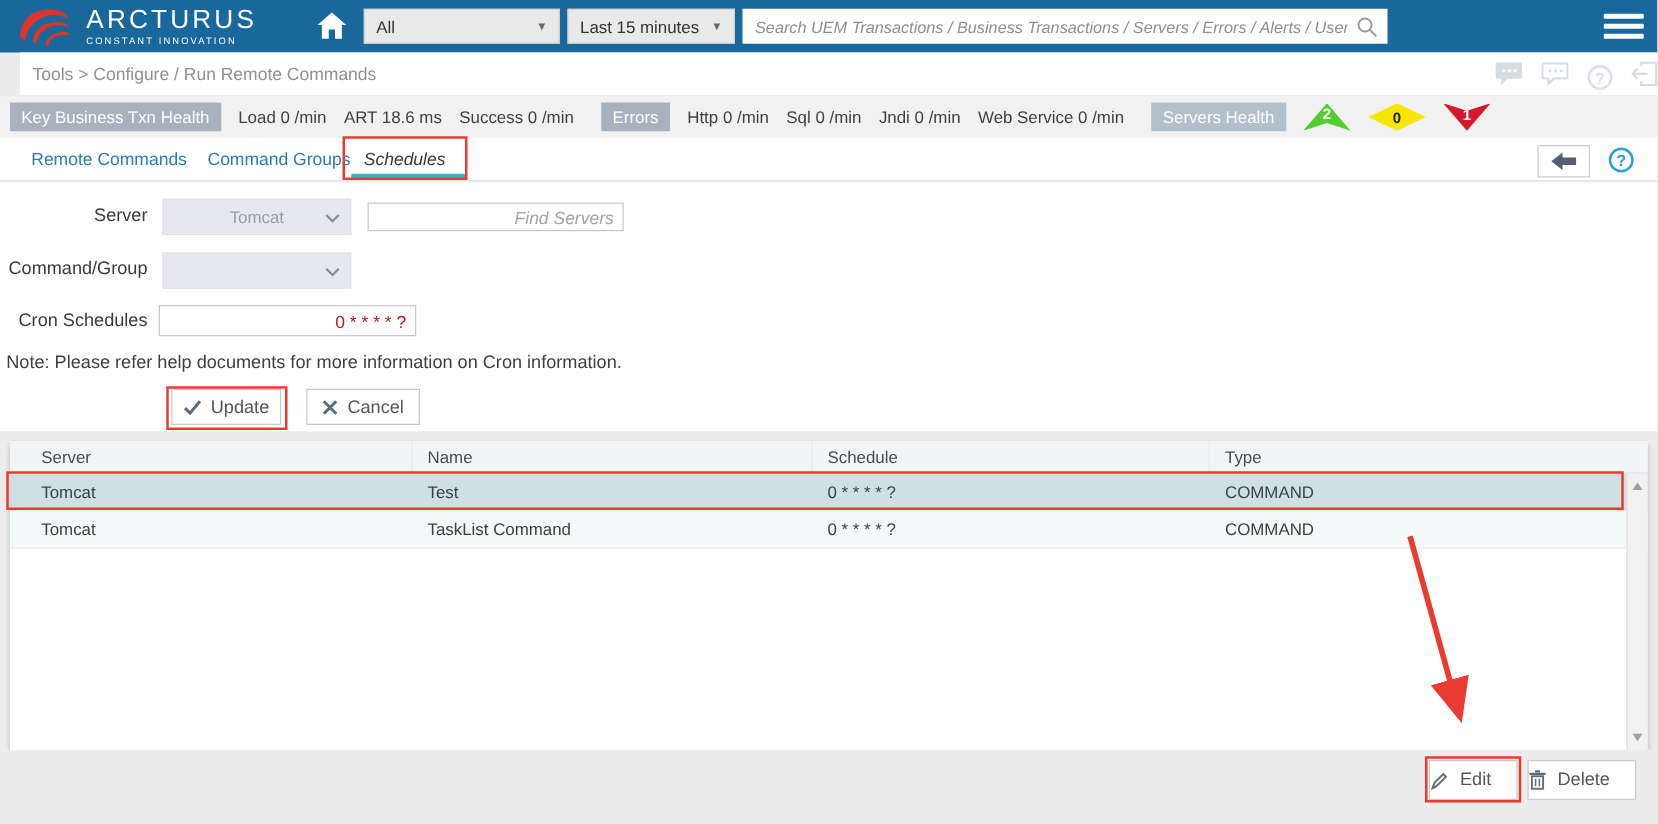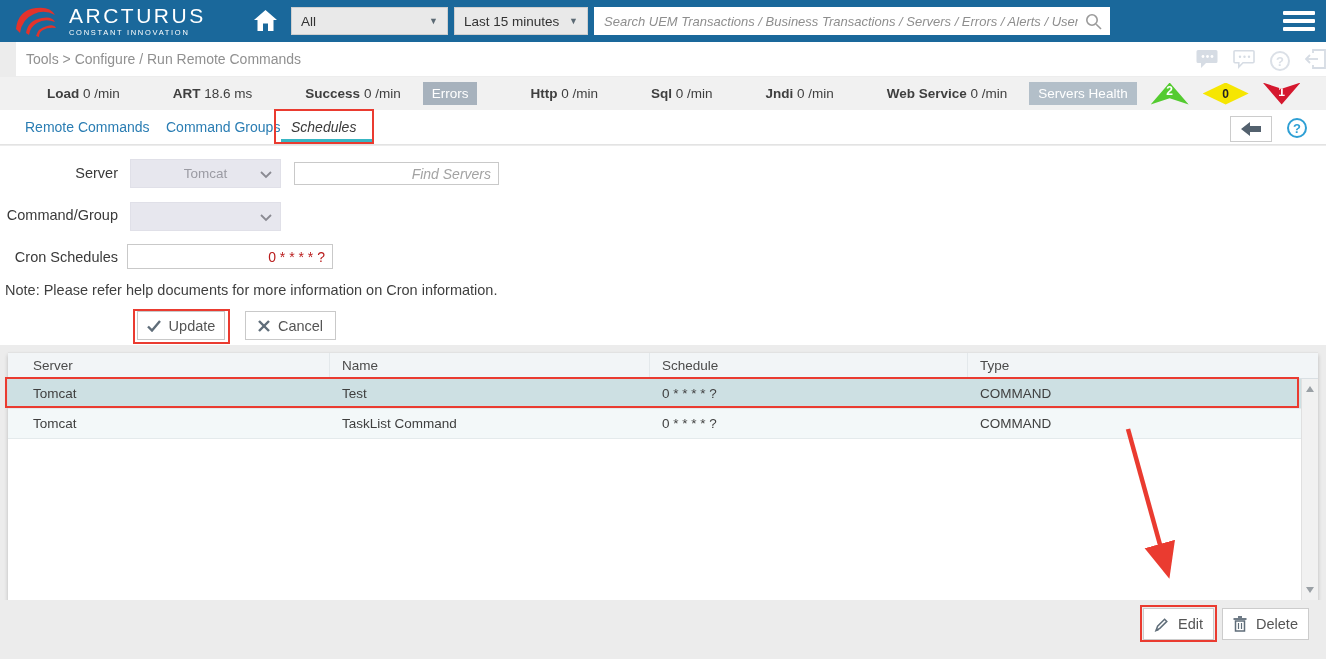--- a/index.html
+++ b/index.html
@@ -35,21 +35,21 @@
   .bc-icons { position:absolute; right:16px; top:7px; display:flex; gap:15px; align-items:center; }
   .bc-icons > div { cursor:pointer; }
   .help-pale { width:20px; height:20px; border:2px solid #dbe0e7; border-radius:50%; color:#dbe0e7;
     font-size:13px; font-weight:bold; text-align:center; line-height:17px; }
 
   
   .health-bar { position:absolute; left:0; top:77px; width:1326px; height:33px; background:#f1f1f1;
     display:flex; align-items:center; padding-left:8px; gap:14px; font-size:13.5px; color:#3f3f3f; white-space:nowrap; }
   .hbadge { background:#a7b2bd; color:#fff; padding:4px 9px; font-size:13.5px; cursor:pointer; }
   .hbadge.light { background:#b3bfc9; }
-  .metric b { font-weight:bold;margin-left:39px; }
+  .metric b { font-weight:normal; }
   .shape { display:flex; align-items:center; justify-content:center; font-size:12px; font-weight:bold; cursor:pointer; }
   .sh-green { width:38px; height:22px; background:#54cb30; color:#fff; clip-path:polygon(50% 0,100% 100%,50% 72%,0 100%); padding-bottom:5px; }
   .sh-yellow { width:46px; height:22px; background:#f6e602; color:#222; clip-path:polygon(50% 0,100% 50%,50% 100%,0 50%); }
   .sh-red { width:38px; height:22px; background:#d5182e; color:#fff; clip-path:polygon(0 0,50% 28%,100% 0,50% 100%); padding-bottom:3px; }
 
   
   .tab-bar { position:absolute; left:0; top:110px; width:1326px; height:35px; background:#fff; border-bottom:1px solid #e3e3e3; }
   .tab { position:absolute; top:9px; font-size:14px; color:#2a7db3; cursor:pointer; }
   .tab-remote { left:25px; } .tab-groups { left:166px; }
   .tab-schedules { left:291px; color:#3a3a3a;font-style:italic; }
@@ -86,21 +86,21 @@
   .c1 { width:322px; padding-left:25px; } .c2 { width:320px; padding-left:12px; }
   .c3 { width:318px; padding-left:12px; } .c4 { flex:1; padding-left:12px; border-right:none !important; }
   .vscroll { position:absolute; right:0; top:26px; bottom:0; width:17px; background:#f1f1f1; border-left:1px solid #e0e0e0; cursor:pointer; }
   .sb-up, .sb-down { position:absolute; left:4px; width:0; height:0; border-left:4px solid transparent; border-right:4px solid transparent; }
   .sb-up { top:7px; border-bottom:6px solid #9aa0a5; }
   .sb-down { bottom:7px; border-top:6px solid #9aa0a5; }
 
   
   .bottom-strip { position:absolute; left:0; top:600px; width:1326px; height:59px; background:#ececec; }
   .foot-btn { position:absolute; top:8px; height:32px; background:#fff; border:1px solid #ccc; display:flex;
-    align-items:center; justify-content:center; gap:9px; font-size:14.5px; color:#555; cursor:pointer; }
+    align-items:center; gap:9px; font-size:14.5px; color:#555; cursor:pointer; }
   .btn-edit { left:1143px; width:71px; }
   .btn-delete { left:1222px; width:87px; }
 
   
   .ann { position:absolute; border:2px solid #ea3b30; z-index:60; pointer-events:none; }
   .ann-tab    { left:274px;  top:109px; width:100px;  height:35px; }
   .ann-update { left:133px;  top:309px; width:97px;   height:35px; }
   .ann-row    { left:5px;    top:377px; width:1294px; height:31px; }
   .ann-edit   { left:1140px; top:605px; width:77px;   height:37px; }
   .ann-arrow  { position:absolute; left:1112px; top:424px; z-index:60; pointer-events:none; }
@@ -180,20 +180,21 @@
         <svg width="21" height="20" viewBox="0 0 21 20">
           <path d="M8 4 v-3 h12 v18 h-12 v-3" fill="none" stroke="#d6dce4" stroke-width="1.8"></path>
           <line x1="1" y1="10" x2="13" y2="10" stroke="#d6dce4" stroke-width="1.8"></line>
           <path d="M5 6 L1 10 L5 14" fill="none" stroke="#d6dce4" stroke-width="1.8"></path>
         </svg>
       </div>
     </div>
   </div>
 
   <div class="health-bar">
+    <span class="hbadge">Key Business Txn Health</span>
     <span class="metric"><b>Load</b> <span>0 /min</span></span>
     <span class="metric"><b>ART</b> <span>18.6 ms</span></span>
     <span class="metric"><b>Success</b> <span>0 /min</span></span>
     <span class="hbadge" style="margin-left:8px;">Errors</span>
     <span class="metric"><b>Http</b> <span>0 /min</span></span>
     <span class="metric"><b>Sql</b> <span>0 /min</span></span>
     <span class="metric"><b>Jndi</b> <span>0 /min</span></span>
     <span class="metric"><b>Web Service</b> <span>0 /min</span></span>
     <span class="hbadge light" style="margin-left:8px;">Servers Health</span>
     <span class="shape sh-green">

